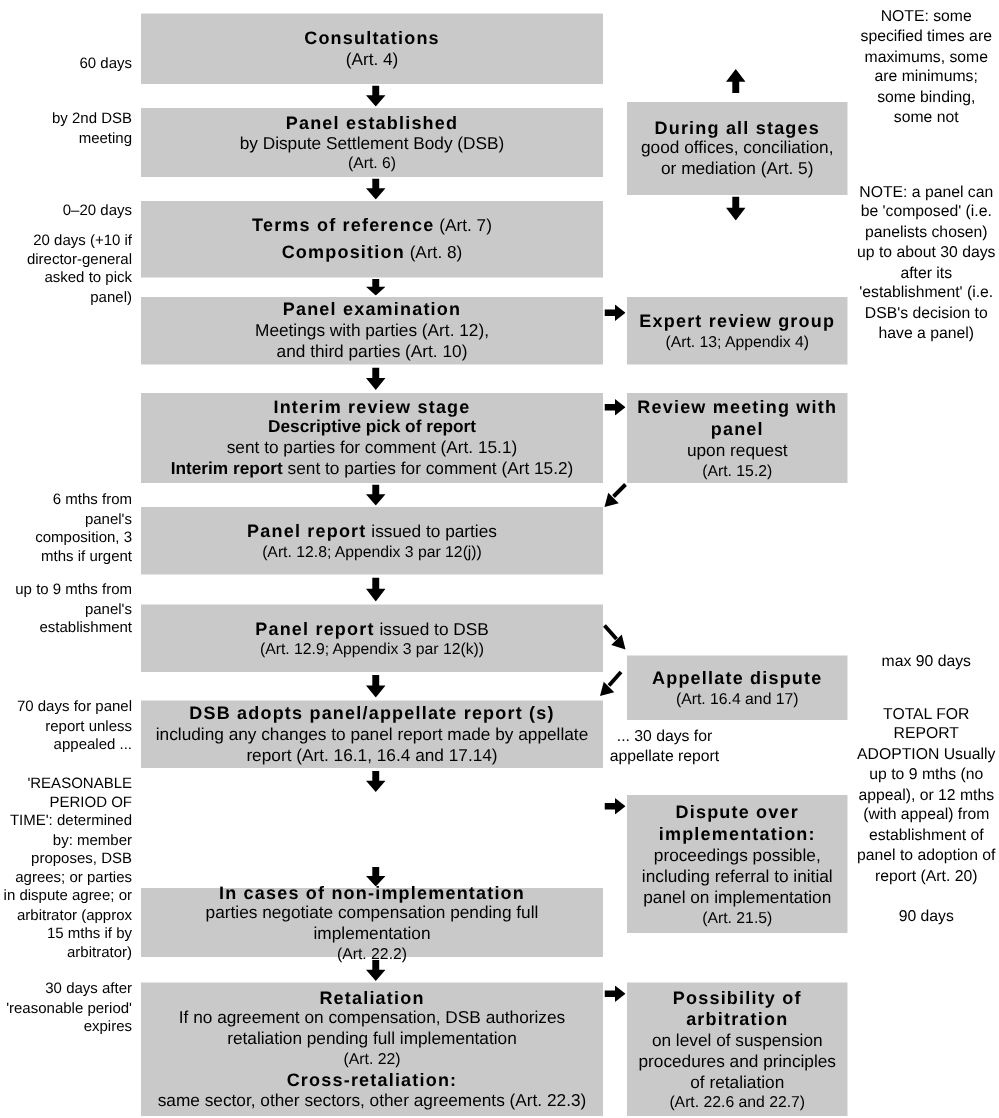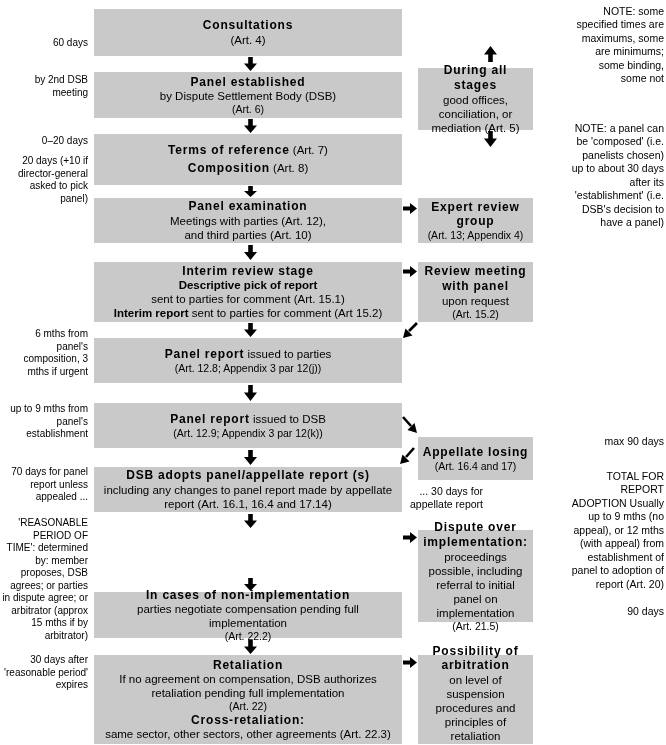--- a/index.html
+++ b/index.html
@@ -5,31 +5,31 @@
   html,body { margin:0; padding:0; background:#fff; }
   .canvas {
     position:relative; width:666px; height:745px; background:#ffffff;
     font-family:"Liberation Sans", sans-serif; color:#000; overflow:hidden;
   }
   .box {
     position:absolute; left:94px; width:308px; background:#c9c9c9;
     display:flex; flex-direction:column; align-items:center; justify-content:center;
     text-align:center; font-size:11.5px; line-height:1.22; padding:2px 4px; box-sizing:border-box;
   }
-  .box.right { left:418px; width:115px; }
+  .box.right { left:418px; width:147px; }
   .title { font-weight:bold; font-size:12px; letter-spacing:0.8px; }
   .art { font-size:10.5px; line-height:1.15; }
   .b { font-weight:bold; }
   .line { display:block; }
   .label {
     position:absolute; left:2px; width:86px; text-align:right;
     font-size:10px; line-height:1.25;
   }
   .note {
-    position:absolute; left:571px; width:93px; text-align:right;
+    position:absolute; left:571px; width:93px; text-align:center;
     font-size:10.5px; line-height:1.28;
   }
   .arrow { position:absolute; }
   .arrow svg { display:block; }
   svg path, svg polygon { fill:#000; }
 </style>
 </head>
 <body>
 
 <div class="canvas">
@@ -103,42 +103,42 @@
     <span class="art">(Art. 13; Appendix 4)</span>
   </div>
 
   <div class="box right" style="top:262px;height:60px">
     <span class="title">Review meeting with panel</span>
     <span class="line">upon request</span>
     <span class="art">(Art. 15.2)</span>
   </div>
 
   <div class="box right" style="top:437px;height:43px">
-    <span class="title">Appellate losing</span>
+    <span class="title">Appellate dispute</span>
     <span class="art">(Art. 16.4 and 17)</span>
   </div>
 
   <div class="box right" style="top:530px;height:92px">
     <span class="title">Dispute over implementation:</span>
     <span class="line">proceedings possible, including referral to initial panel on implementation</span>
     <span class="art">(Art. 21.5)</span>
   </div>
 
   <div class="box right" style="top:655px;height:89px">
     <span class="title">Possibility of arbitration</span>
     <span class="line">on level of suspension procedures and principles of retaliation</span>
     <span class="art">(Art. 22.6 and 22.7)</span>
   </div>
 
   <div class="label" style="top:37px">60 days</div>
   <div class="label" style="top:74px">by 2nd DSB meeting</div>
   <div class="label" style="top:135px">0–20 days</div>
   <div class="label" style="top:155px">20 days (+10 if director-general asked to pick panel)</div>
   <div class="label" style="top:328px">6 mths from panel's composition, 3 mths if urgent</div>
-  <div class="label" style="top:403px">up to 9 mths from panel's establishment</div>
+  <div class="label" style="top:388px">up to 9 mths from panel's establishment</div>
   <div class="label" style="top:466px">70 days for panel report unless appealed ...</div>
   <div class="label" style="top:517px">'REASONABLE PERIOD OF TIME': determined by: member proposes, DSB agrees; or parties in dispute agree; or arbitrator (approx 15 mths if by arbitrator)</div>
   <div class="label" style="top:654px">30 days after 'reasonable period' expires</div>
 
   <div class="note" style="top:5px">NOTE: some specified times are maximums, some are minimums; some binding, some not</div>
   <div class="note" style="top:122px">NOTE: a panel can be 'composed' (i.e. panelists chosen) up to about 30 days after its 'establishment' (i.e. DSB's decision to have a panel)</div>
   <div class="note" style="top:435px">max 90 days</div>
   <div class="note" style="top:470px">TOTAL FOR REPORT ADOPTION Usually up to 9 mths (no appeal), or 12 mths (with appeal) from establishment of panel to adoption of report (Art. 20)</div>
   <div class="note" style="top:605px">90 days</div>
   <div class="note" style="left:403px;top:485px;width:80px">... 30 days for appellate report</div>

